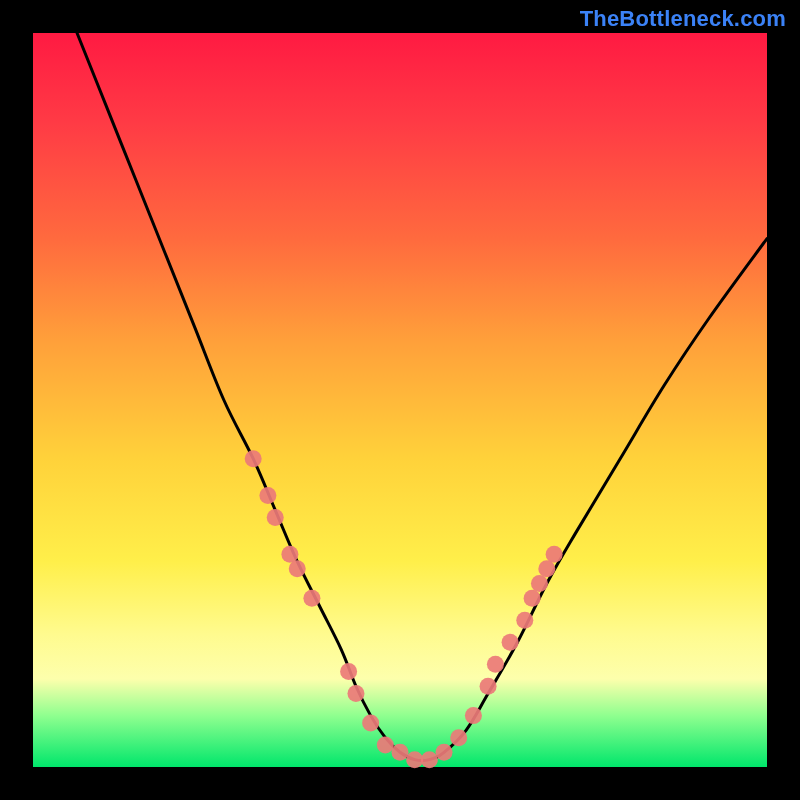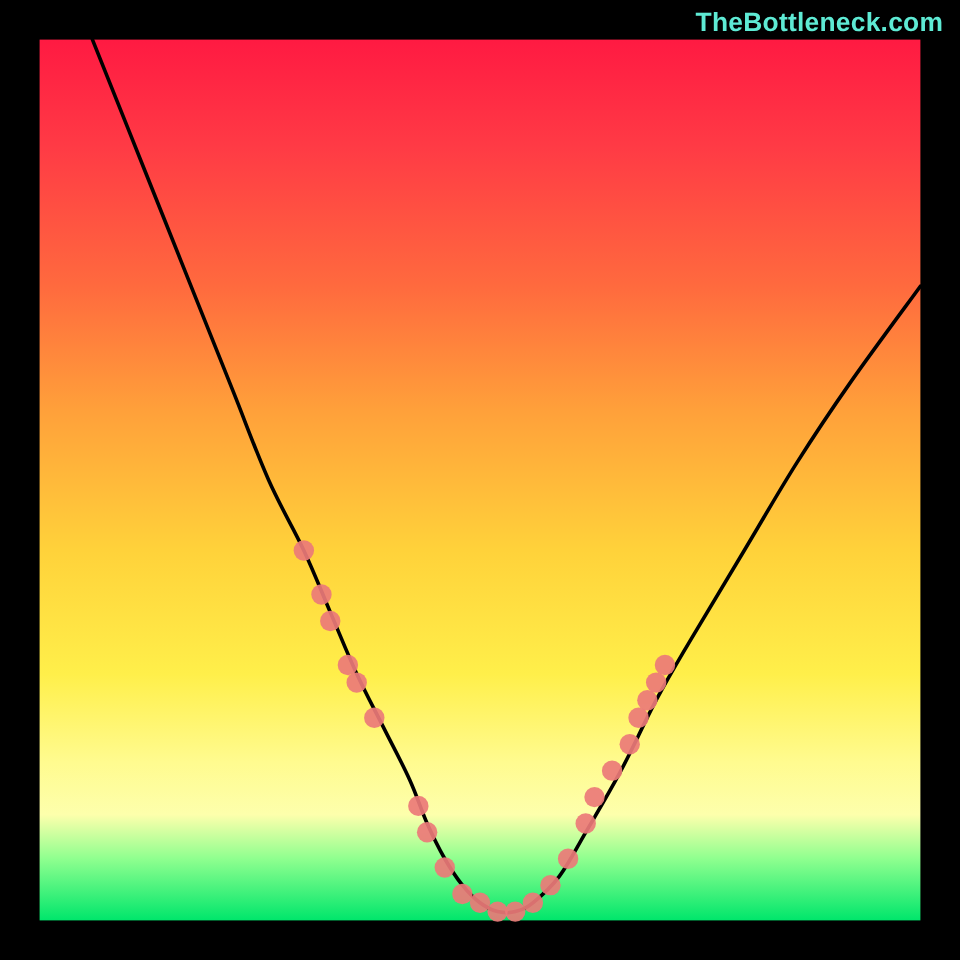--- a/index.html
+++ b/index.html
@@ -37,21 +37,21 @@
       #fffb8f 82%,
       #fdffac 88%,
       #8fff8f 93%,
       #00e66b 100%
     );
   }
   .watermark {
     position: absolute;
     top: 6px;
     right: 14px;
-    color: #5eead4;
+    color: #3b82f6;
     font-size: 22px;
     font-weight: 600;
     letter-spacing: 0.2px;
     user-select: none;
   }
   svg.curve {
     position: absolute;
     left: 0;
     top: 0;
     width: 734px;

